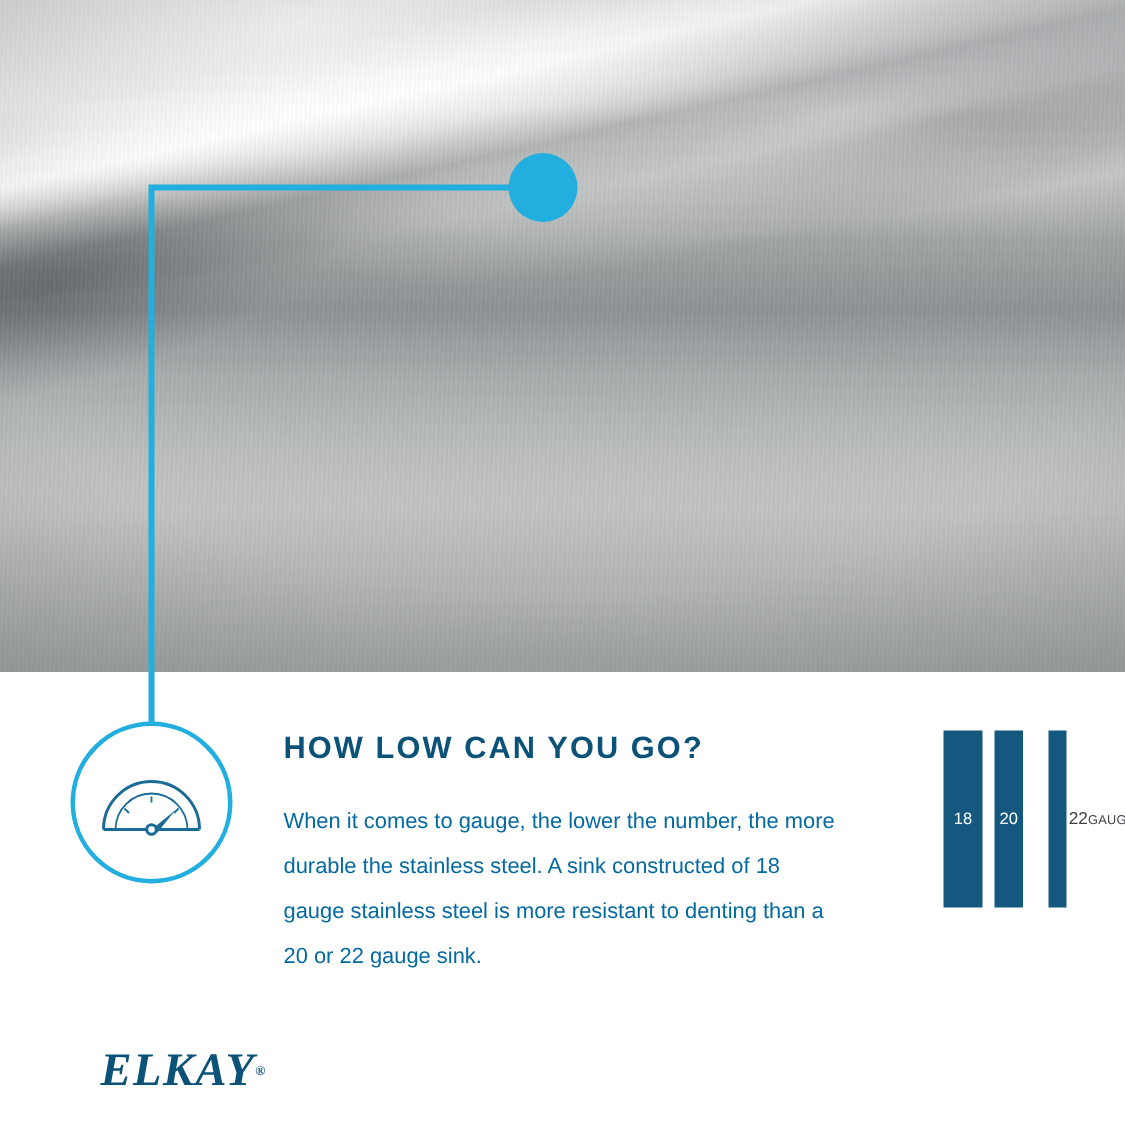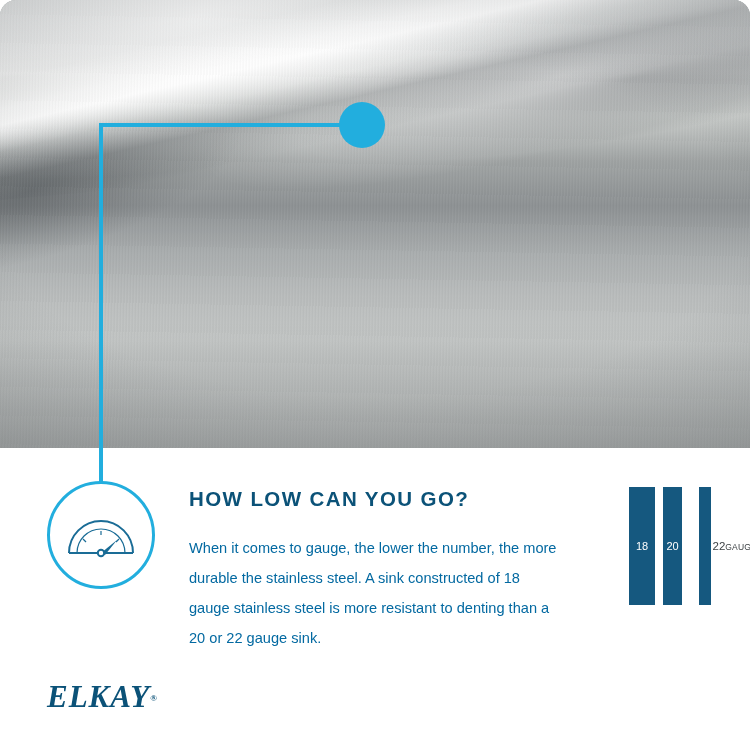--- a/index.html
+++ b/index.html
@@ -9,21 +9,20 @@
   }
   body {
     font-family: "Liberation Sans", sans-serif;
   }
   .page {
     position: relative;
     width: 750px;
     height: 750px;
     overflow: hidden;
     background: #ffffff;
-    border-radius: 16px;
   }
 
   
   .photo {
     position: absolute;
     left: 0;
     top: 0;
     width: 750px;
     height: 448px;
     overflow: hidden;
@@ -210,23 +209,24 @@
   }
   .bar-label .sub {
     font-size: 8.5px;
     letter-spacing: .2px;
   }
 
   
   .logo {
     position: absolute;
     left: 47px;
-    top: 680px;
+    top: 696px;
     width: 150px;
     height: 34px;
+    text-align: center;
   }
   .logo-text {
     font-family: "Liberation Serif", serif;
     font-style: italic;
     font-weight: bold;
     font-size: 31px;
     letter-spacing: 1px;
     color: #0b5278;
     line-height: 34px;
   }

